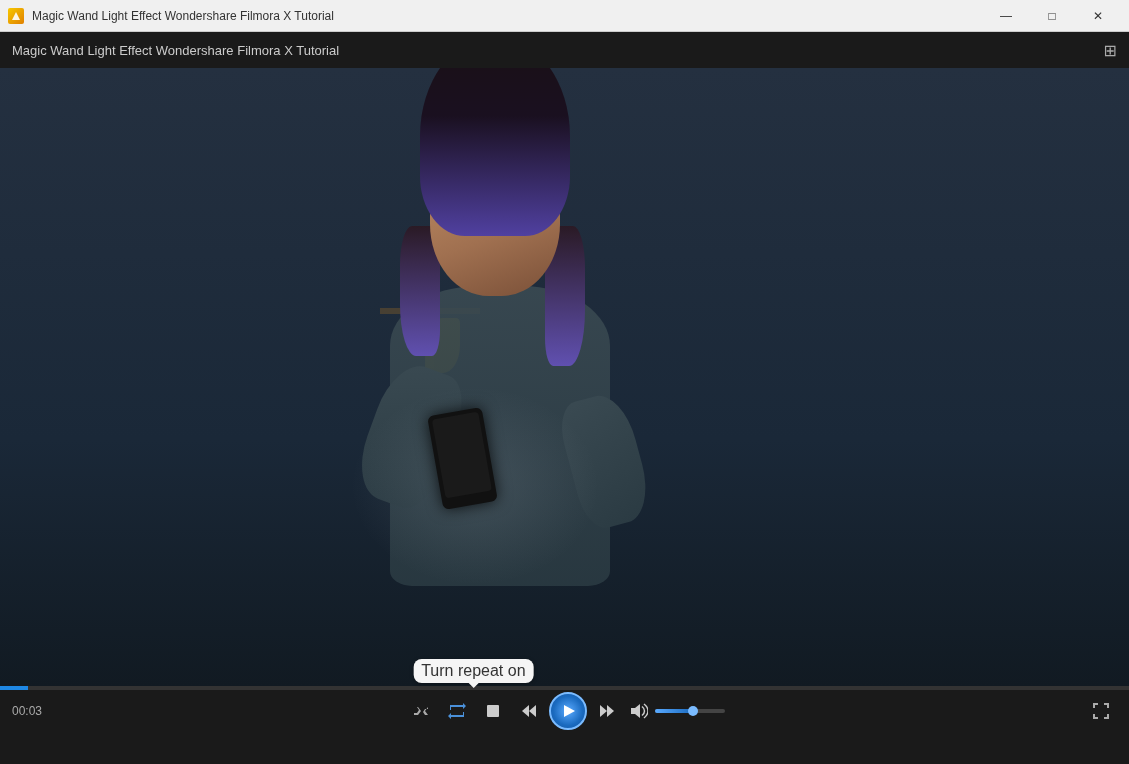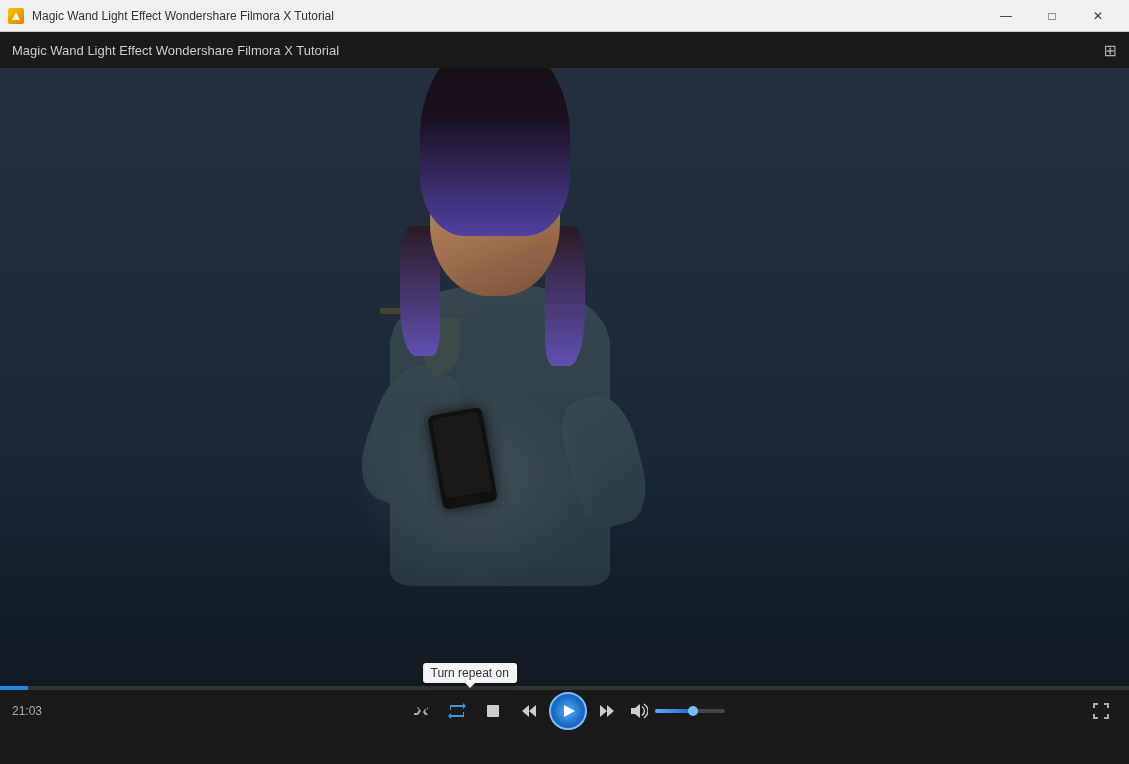--- a/index.html
+++ b/index.html
@@ -336,23 +336,23 @@
     }
 
     
     .tooltip {
       position: absolute;
       bottom: 44px;
       left: 50%;
       transform: translateX(-36%);
       background: #f5f5f5;
       color: #333;
-      font-size: 12px;
+      font-size: 16px;
       padding: 3px 8px;
-      border-radius: 3px;
+      border-radius: 8px;
       white-space: nowrap;
       pointer-events: none;
       box-shadow: 0 1px 4px rgba(0,0,0,0.3);
     }
     .tooltip::after {
       content: '';
       position: absolute;
       top: 100%;
       left: 50%;
       transform: translateX(-50%);
@@ -417,21 +417,21 @@
     </div>
     <div class="fog"></div>
   </div>
 </div>
 
 <div class="progress-container">
   <div class="progress-fill" style="width: 2.5%;"></div>
 </div>
 
 <div class="controls-bar">
-  <span class="time-display">21:03</span>
+  <span class="time-display">00:03</span>
 
   <button class="ctrl-btn" title="Shuffle">
     <svg width="18" height="18" viewBox="0 0 18 18" fill="#aaa">
       <path d="M2 5h3l2 3-2 3H2v2h4l3-4-3-4H2V5zm14 0l-3 4 3 4h-3l-2-3 2-3h3V5z"></path>
     </svg>
   </button>
 
   <button class="ctrl-btn" title="Turn repeat on" style="position:relative;">
     <svg width="20" height="20" viewBox="0 0 20 20" fill="#4a90d9">
       <path d="M4 6h12v2l3-3-3-3v2H3v5h1V6zm12 8H4v-2l-3 3 3 3v-2h13v-5h-1v3z"></path>

